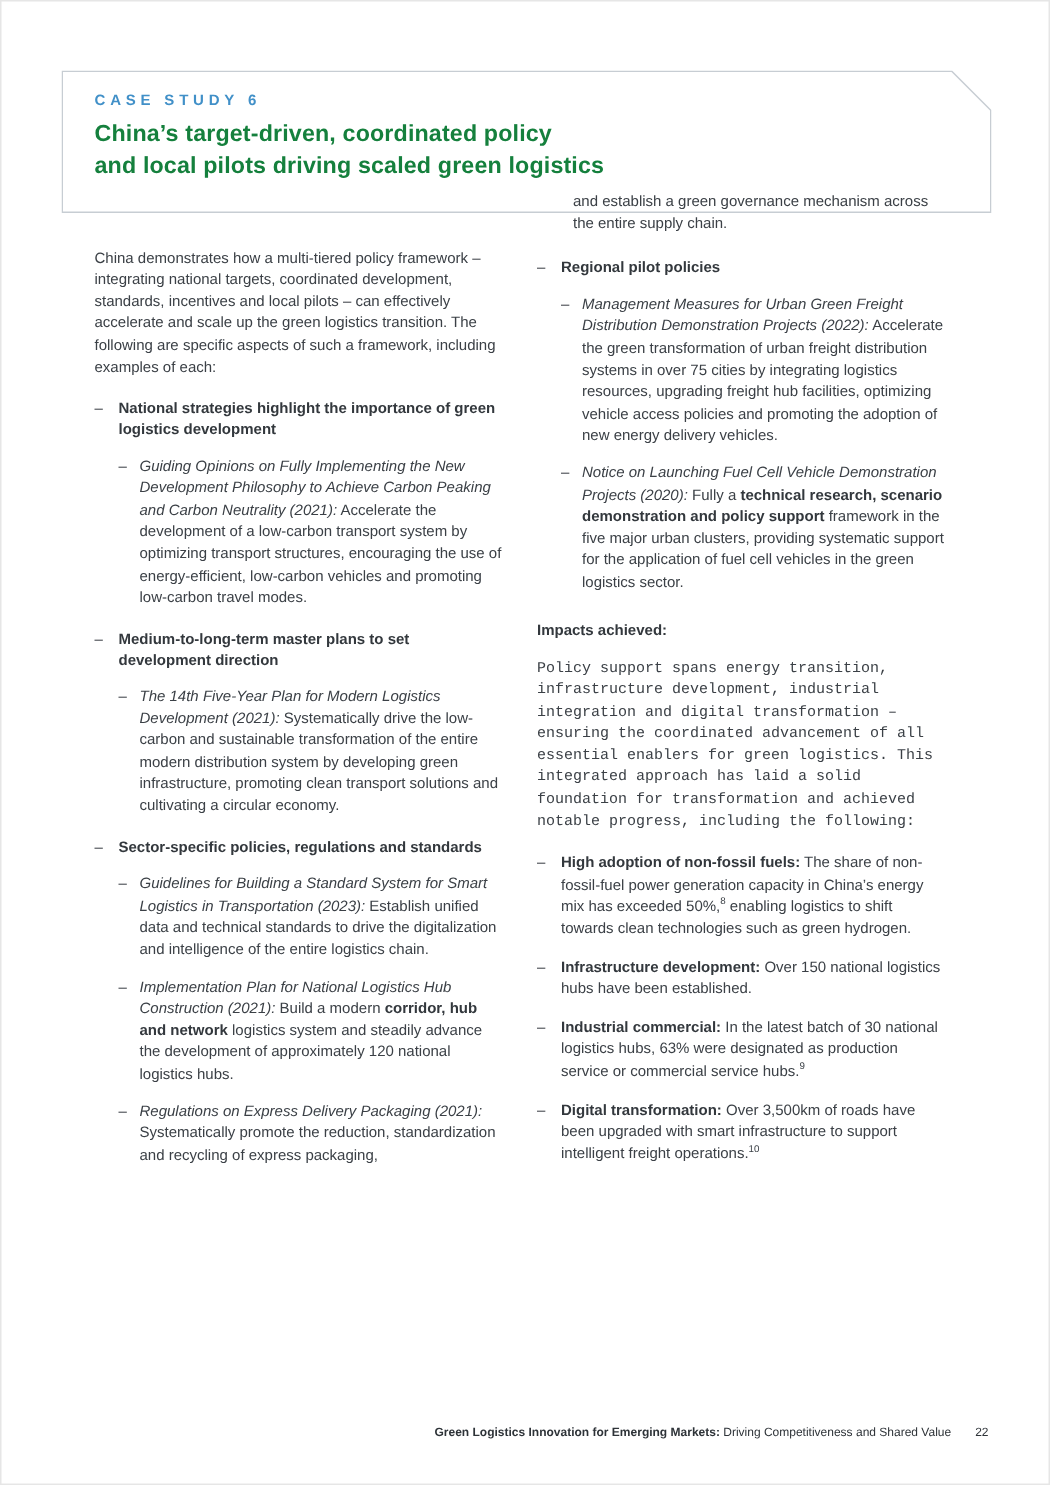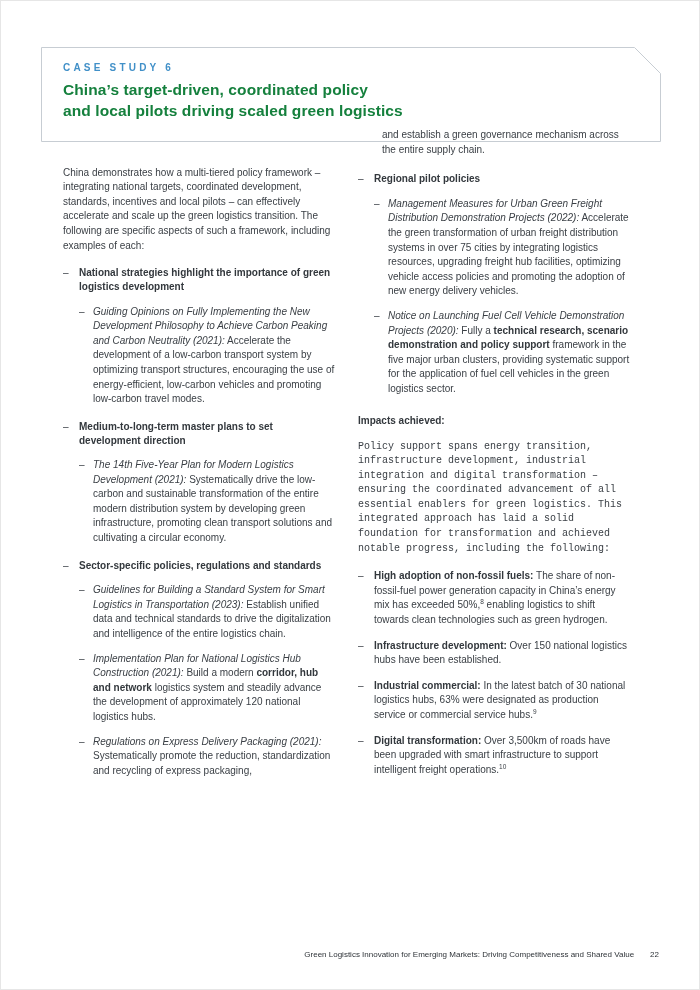--- a/index.html
+++ b/index.html
@@ -50,21 +50,21 @@
   .impact { display:flex; margin:11px 0; }
   .impact .dash { flex:0 0 16px; }
 
   sup { font-size:6.5px; line-height:0; vertical-align:super; }
 
   
   .footer {
     position:absolute; right:40px; bottom:30px;
     font-size:8px; color:#2e3338; display:flex; align-items:baseline; white-space:pre;
   }
-  .footer .ft-bold { font-weight:400;padding-left:16px; }
+  .footer .ft-bold { font-weight:700;padding-left:16px; }
   .footer .page-num { margin-left:16px; font-weight:400; }
 </style>
 </head>
 <body>
 
 <div class="page">
 
   <header class="case-box">
     <svg class="outline" viewBox="0 0 620 95" preserveAspectRatio="none">
       <path d="M0.5 0.5 H593.5 L619.5 26.5 V94.5 H0.5 Z" fill="#ffffff" stroke="#c7cdd3" stroke-width="1"></path>

